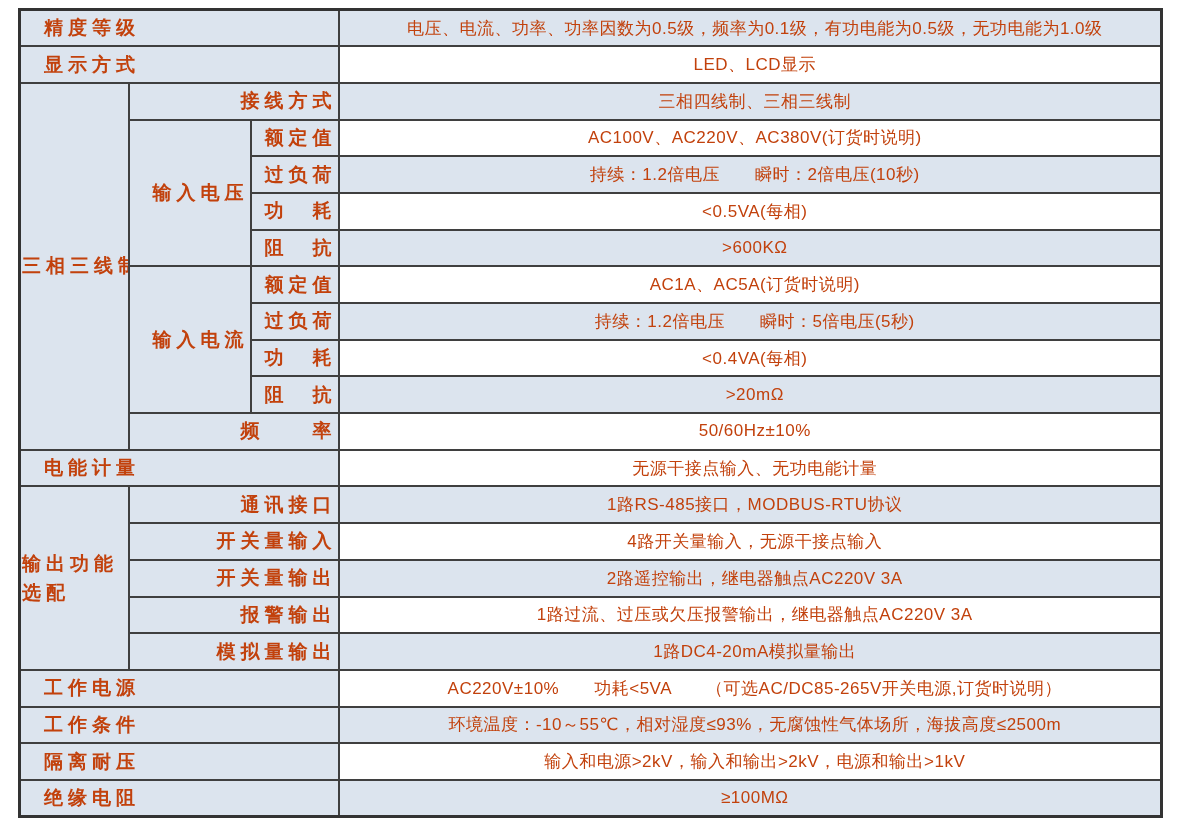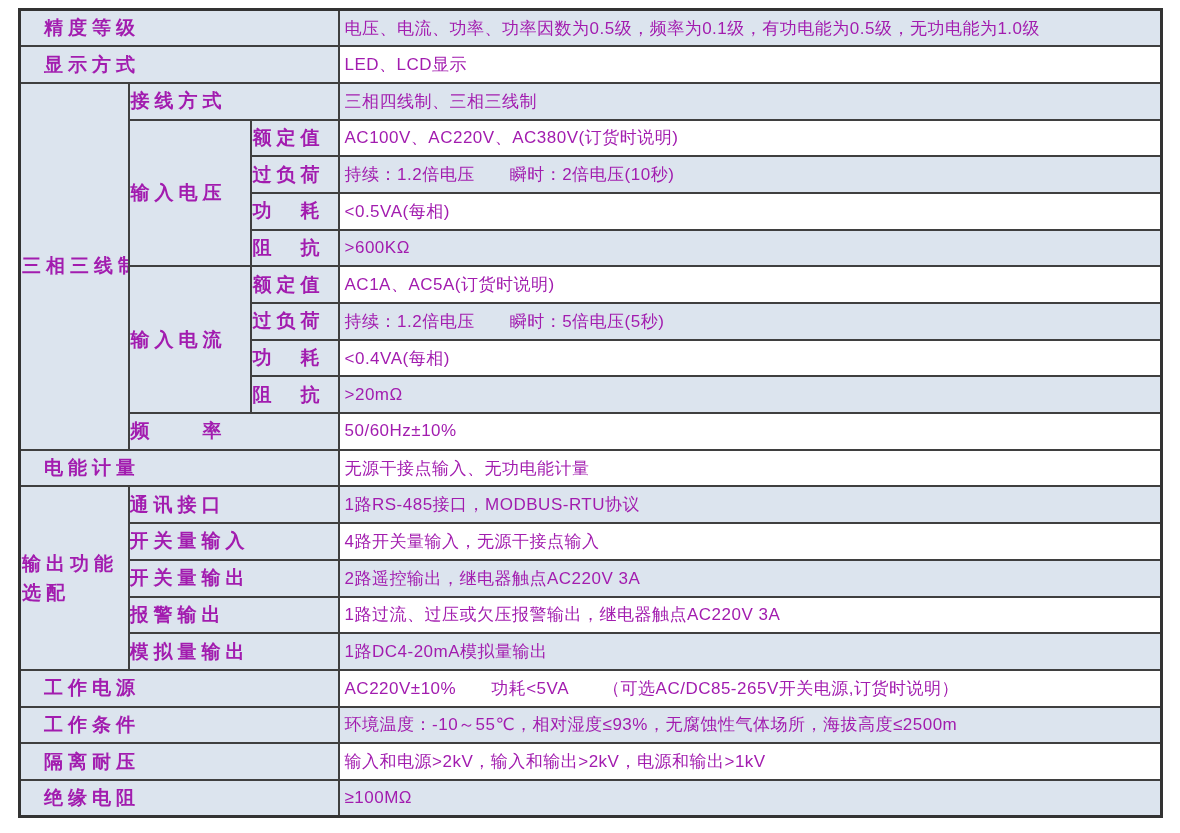--- a/index.html
+++ b/index.html
@@ -21,45 +21,45 @@
     top: 8px;
     width: 1142px;
     height: 809px;
     border-collapse: collapse;
     table-layout: fixed;
     border: 3px solid #333333;
   }
   table.spec tr { height: 36.7px; }
   table.spec td {
     border: 2px solid #3f3f3f;
-    color: #a21caf;
+    color: #c2410c;
     overflow: hidden;
     white-space: nowrap;
     vertical-align: middle;
   }
   td.lbl {
     background: #dce4ee;
     font-weight: bold;
     font-size: 19px;
     letter-spacing: 5px;
   }
   td.lbl.left  { text-align: left; padding-left: 23px; }
-  td.lbl.ctr   { text-align: left; }
-  td.lbl.sub   { text-align: left; padding-left: 0; }
+  td.lbl.ctr   { text-align: right; }
+  td.lbl.sub   { text-align: right; padding-left: 0; }
   td.lbl.multi {
     white-space: pre-line;
     text-align: left;
     line-height: 1.55;
   }
   td.val {
     font-size: 17px;
     font-weight: 500;
-    padding-left: 5px;
+    padding-left: 11px;
     letter-spacing: 0.5px;
-    text-align: left;
+    text-align: center;
     background: #ffffff;
   }
   td.val.blue { background: #dce4ee; }
 </style>
 </head>
 <body>
 
 <div class="page">
   <table class="spec">
     <colgroup>

